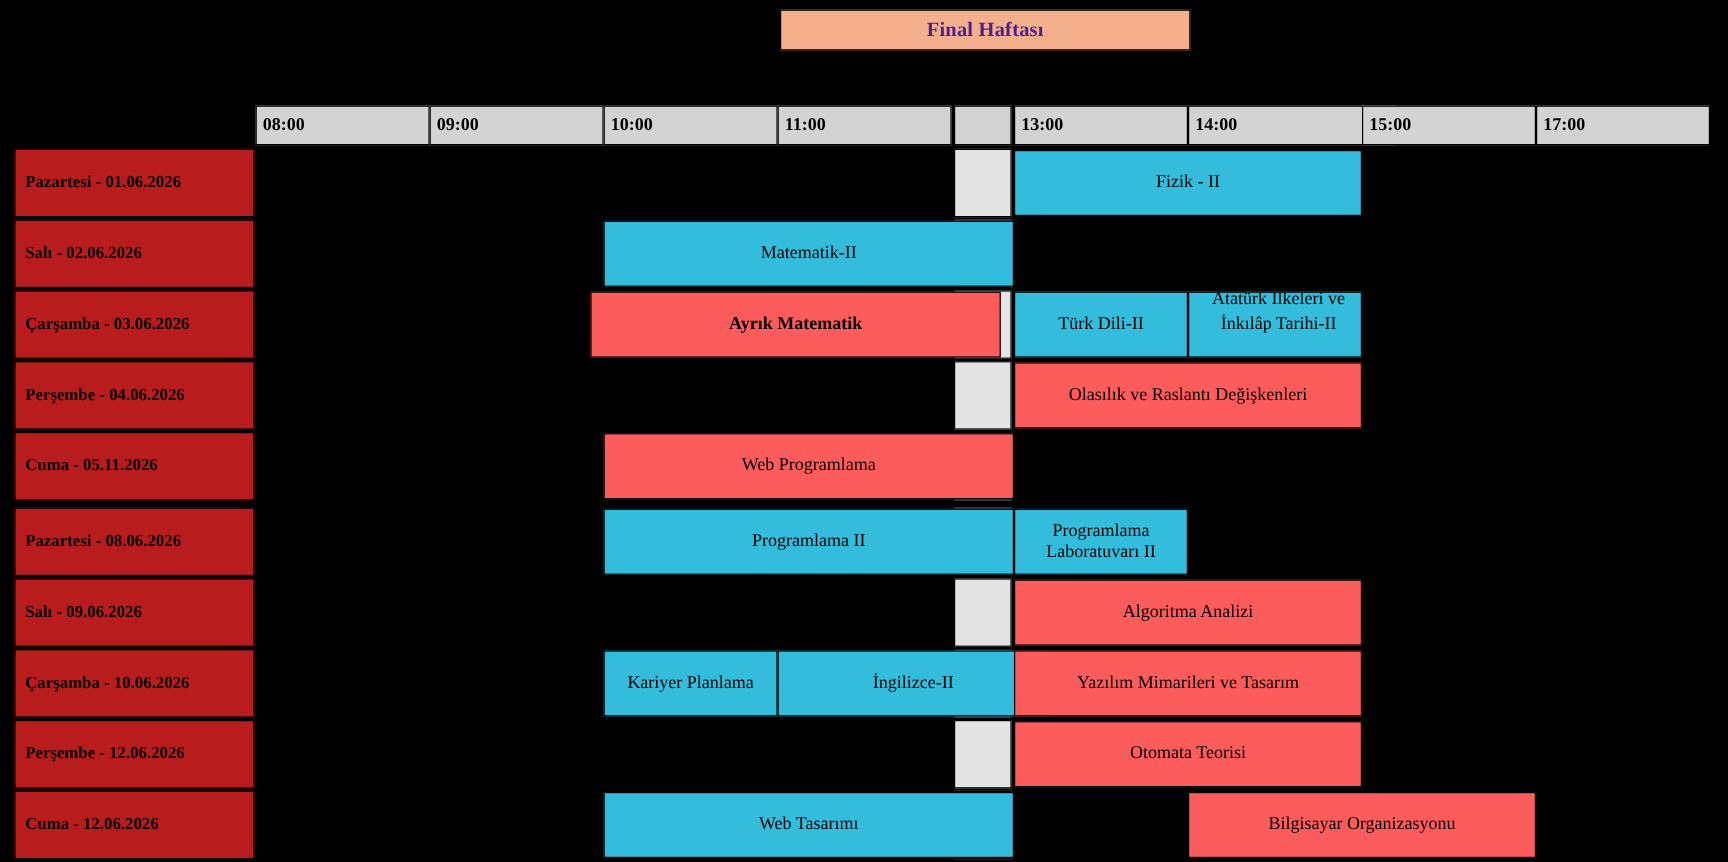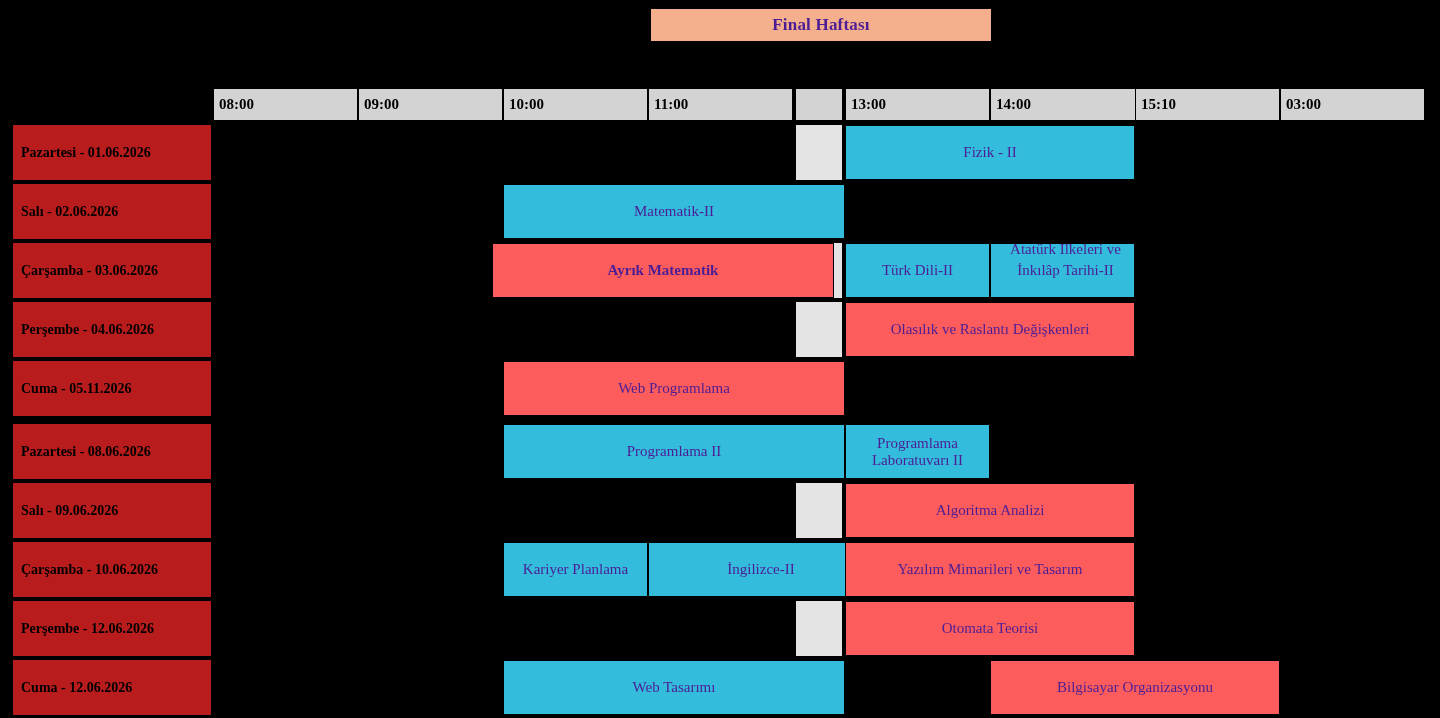--- a/index.html
+++ b/index.html
@@ -43,21 +43,21 @@
     position:absolute;width:48px;height:57px;left:795px;
     background:#E4E4E4;border:1px solid #000;box-sizing:border-box;
   }
 
   
   .exam{
     position:absolute;height:55px;box-sizing:border-box;
     border:1px solid #000;
     display:flex;align-items:center;justify-content:center;
     text-align:center;line-height:1.12;
-    font-size:15px;color:#4c1d95;
+    font-size:15px;color:#000000;
     overflow:visible;
   }
   .exam.blue{background:#33BCDC;}
   .exam.red{background:#FC5C5C;}
   .exam .lbl{display:block;width:100%;padding:0 3px;}
   .exam.clip{overflow:hidden;}
   .exam.clip .lbl{
      position:absolute;left:0;right:0;top:50%;
      transform:translateY(-50%);
      height:64px;line-height:21px;
@@ -71,22 +71,22 @@
   <div class="title-banner">Final Haftası</div>
 
   <div id="header-row">
       <div class="hdr-cell" style="left: 213px; width: 145px;">08:00</div>
       <div class="hdr-cell" style="left: 358px; width: 145px;">09:00</div>
       <div class="hdr-cell" style="left: 503px; width: 145px;">10:00</div>
       <div class="hdr-cell" style="left: 648px; width: 145px;">11:00</div>
       <div class="hdr-cell blank" style="left: 795px; width: 48px;"></div>
       <div class="hdr-cell" style="left: 845px; width: 145px;">13:00</div>
       <div class="hdr-cell" style="left: 990px; width: 173px;">14:00</div>
-      <div class="hdr-cell" style="left: 1135px; width: 145px;">15:10</div>
-      <div class="hdr-cell" style="left: 1280px; width: 145px;">03:00</div>
+      <div class="hdr-cell" style="left: 1135px; width: 145px;">15:00</div>
+      <div class="hdr-cell" style="left: 1280px; width: 145px;">17:00</div>
     </div>
   <div id="day-col">
       <div class="day-cell" style="top: 124px;">Pazartesi - 01.06.2026</div>
       <div class="day-cell" style="top: 183px;">Salı - 02.06.2026</div>
       <div class="day-cell" style="top: 242px;">Çarşamba - 03.06.2026</div>
       <div class="day-cell" style="top: 301px;">Perşembe - 04.06.2026</div>
       <div class="day-cell" style="top: 360px;">Cuma - 05.11.2026</div>
       <div class="day-cell" style="top: 423px;">Pazartesi - 08.06.2026</div>
       <div class="day-cell" style="top: 482px;">Salı - 09.06.2026</div>
       <div class="day-cell" style="top: 541px;">Çarşamba - 10.06.2026</div>

